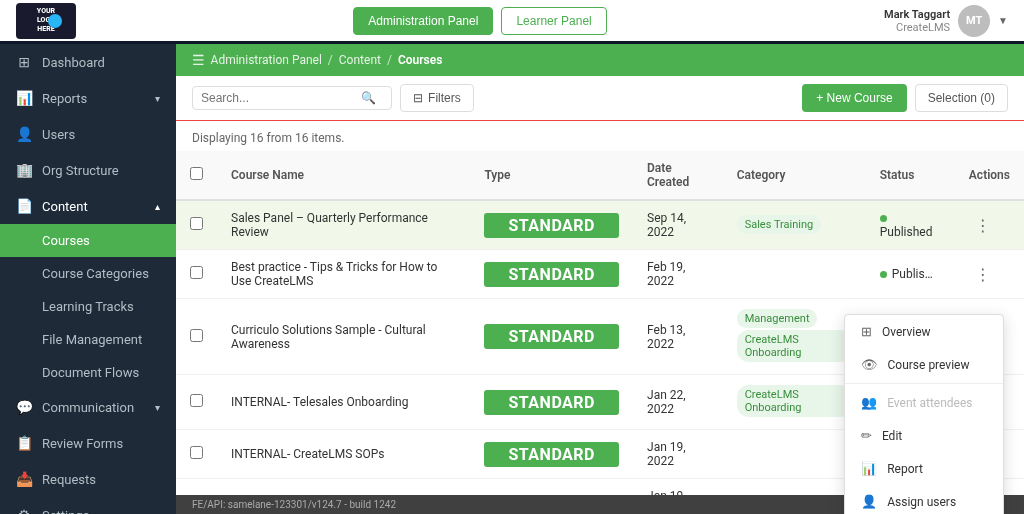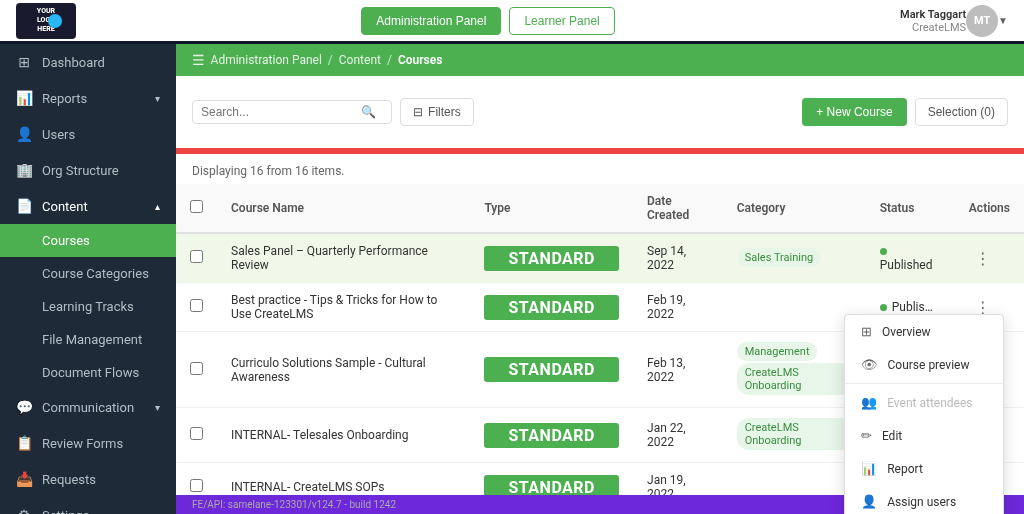--- a/index.html
+++ b/index.html
@@ -53,20 +53,21 @@
       color: #4caf50;
       font-weight: 500;
     }
     .header-btn.active {
       background: #4caf50;
       color: #fff;
     }
     .user-area {
       display: flex;
       align-items: center;
+      gap: 8px;
     }
     .user-avatar {
       width: 32px;
       height: 32px;
       border-radius: 50%;
       background: #bdbdbd;
       display: flex;
       align-items: center;
       justify-content: center;
       color: #fff;
@@ -130,25 +131,25 @@
       flex-shrink: 0;
     }
     .breadcrumb-bar span { opacity: 0.85; }
     .breadcrumb-bar .separator { opacity: 0.7; }
     .breadcrumb-bar .current { font-weight: 600; opacity: 1; }
     .breadcrumb-icon { font-size: 14px; }
 
     
     .toolbar {
       background: #fff;
-      padding: 22px 16px;
+      padding: 8px 16px;
       display: flex;
       align-items: center;
       gap: 8px;
-      border-bottom: 6px solid #ef4444;
+      border-bottom: 1px solid #ef4444;
       flex-shrink: 0;
     }
     .search-box {
       display: flex;
       align-items: center;
       border: 1px solid #ddd;
       border-radius: 4px;
       padding: 4px 8px;
       background: #fff;
       width: 200px;
@@ -295,21 +296,21 @@
       font-size: 12px;
       color: #333;
       cursor: pointer;
     }
     .context-menu-item .mi { font-size: 13px; color: #666; }
     .context-menu-item.disabled { color: #bbb; cursor: default; }
     .context-menu-divider { height: 1px; background: #eee; margin: 2px 0; }
 
     
     .footer {
-      background: #6d28d9;
+      background: #404040;
       color: #aaa;
       font-size: 10px;
       padding: 4px 16px;
       flex-shrink: 0;
       display: flex;
       align-items: center;
       gap: 6px;
     }
 
     

